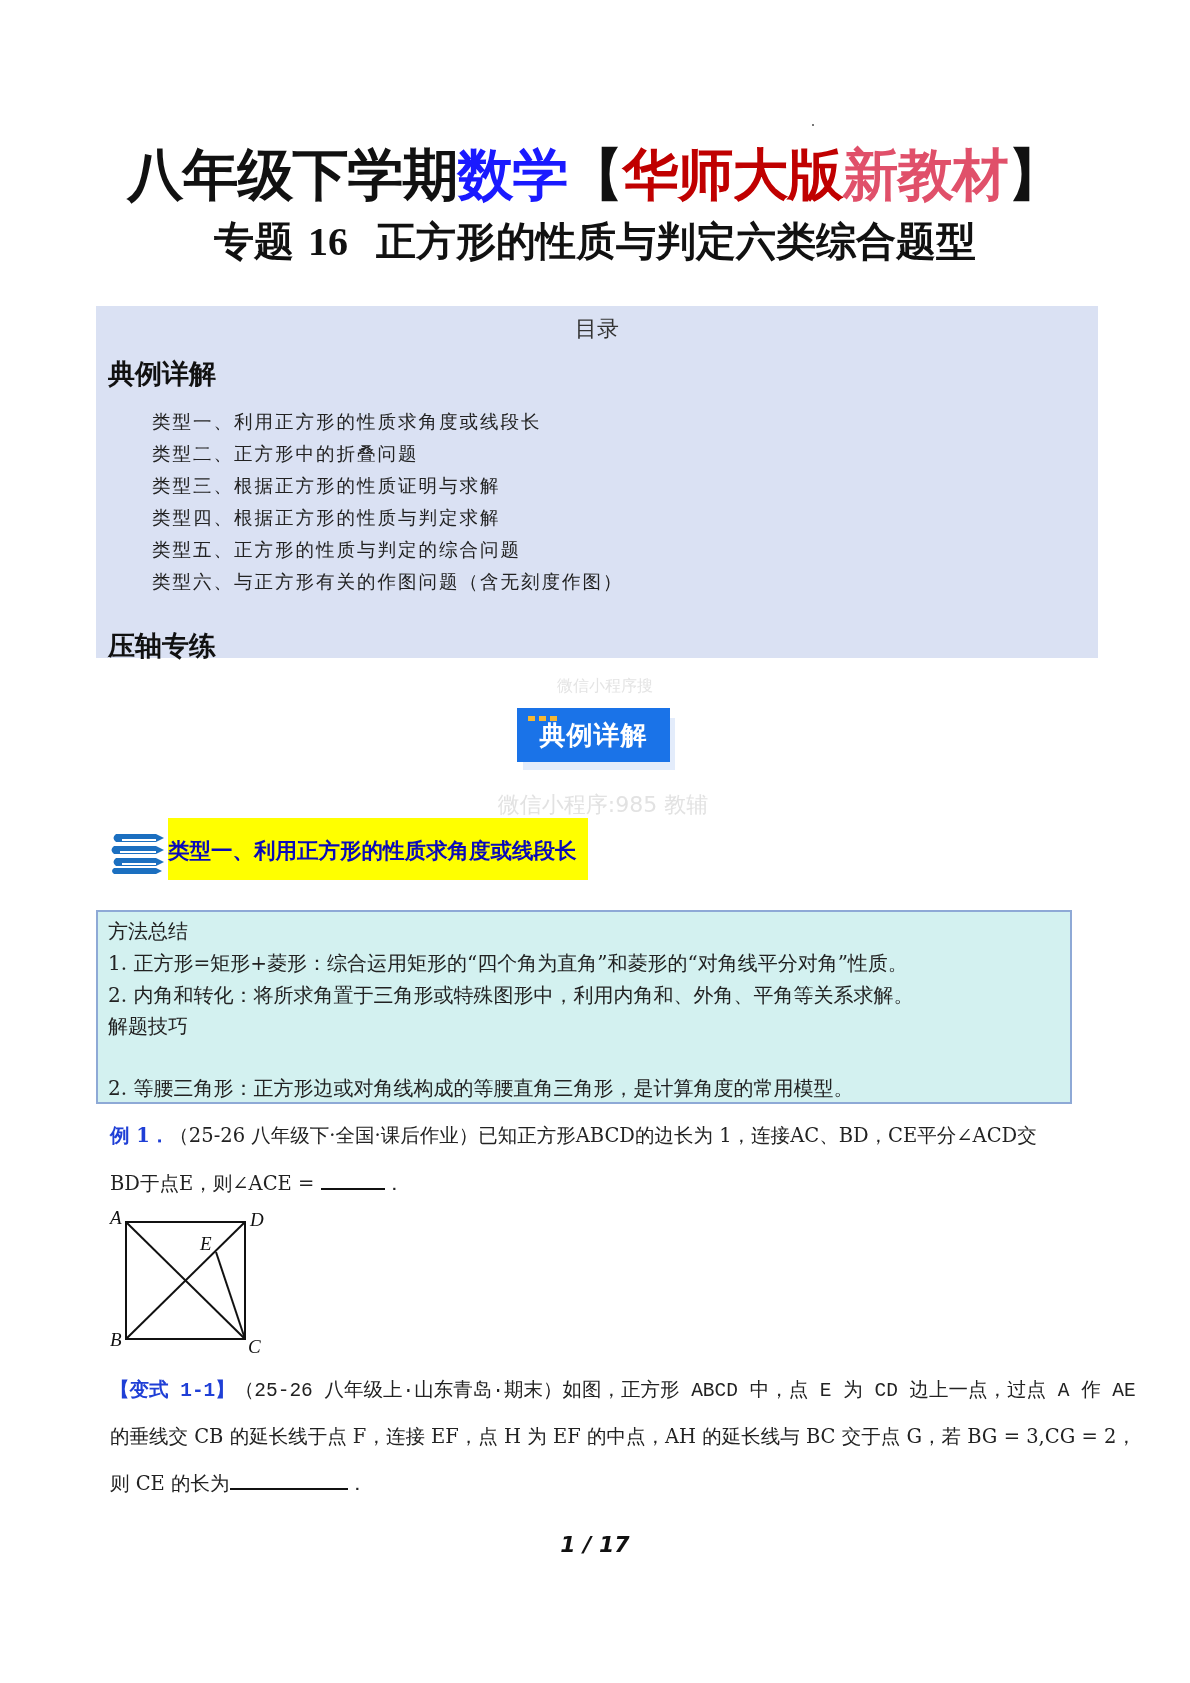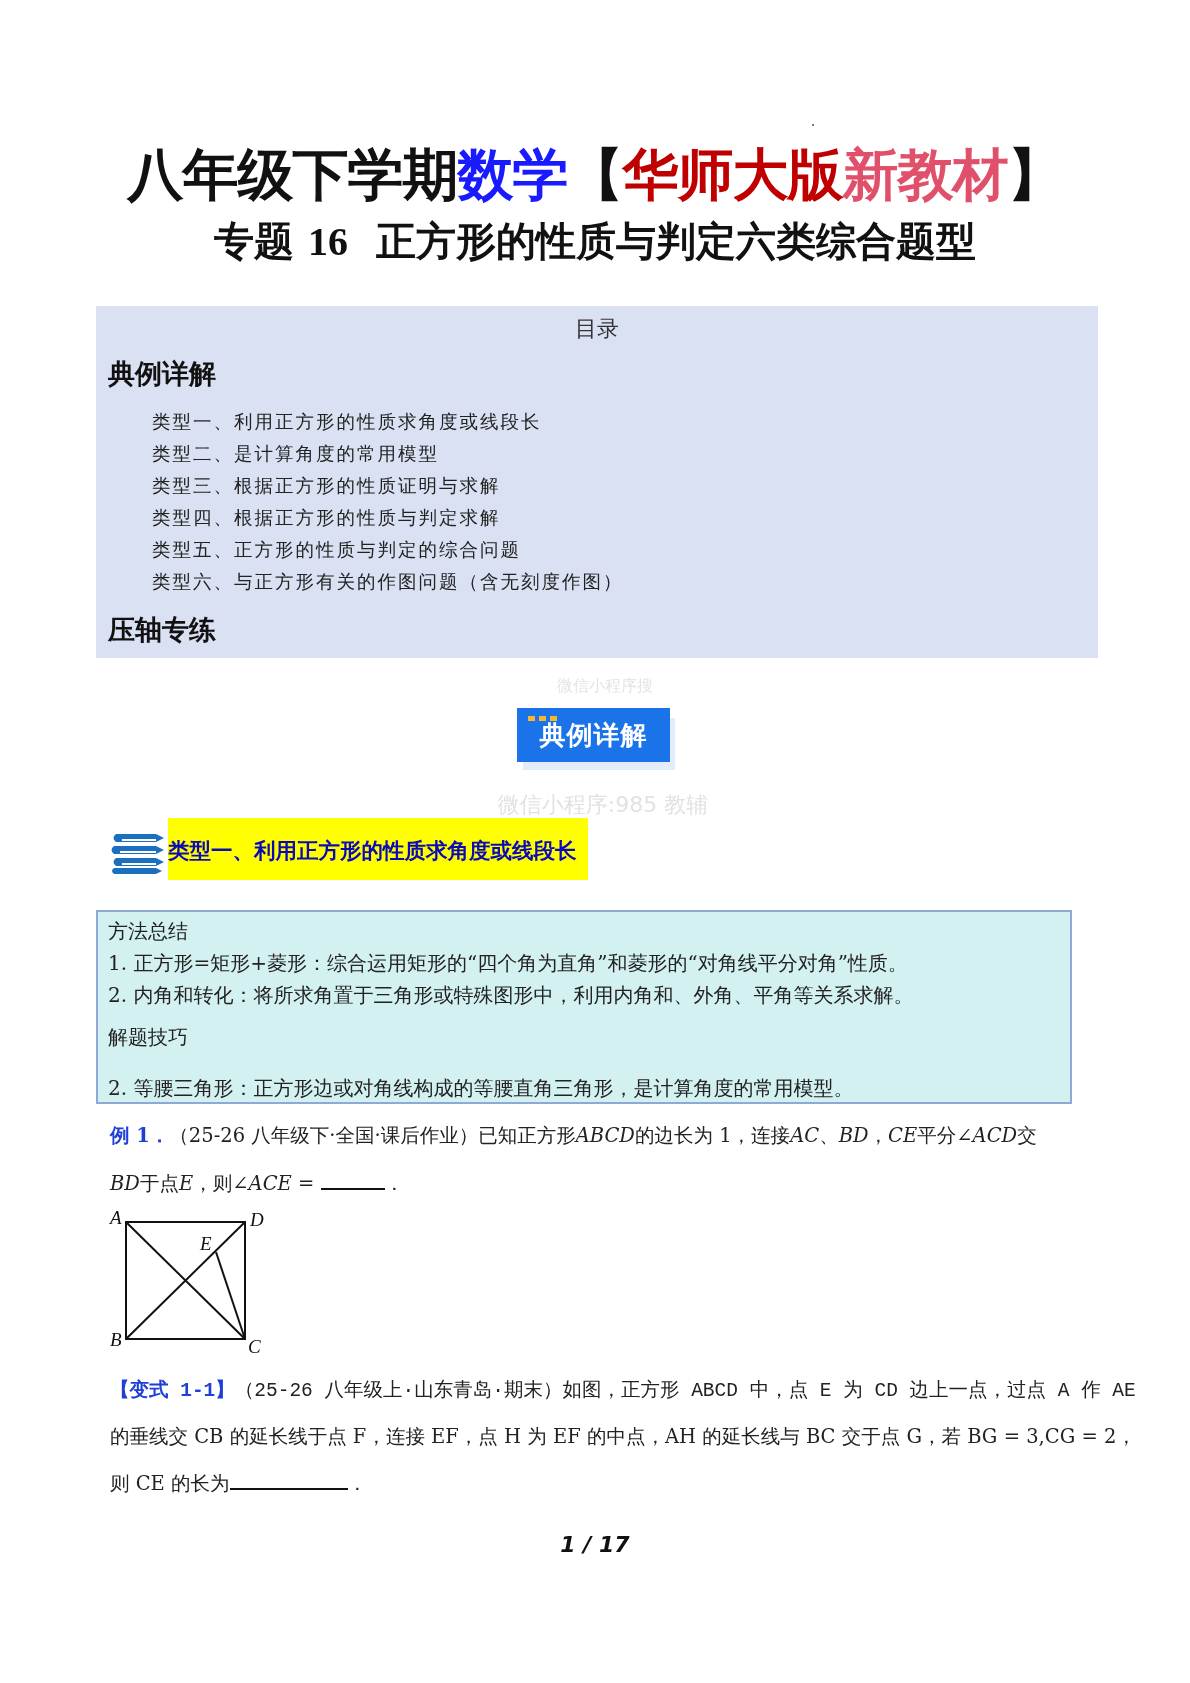--- a/index.html
+++ b/index.html
@@ -30,21 +30,21 @@
 
   .book{left:110px;top:830px;width:58px;height:48px;}
   .hl{left:168px;top:818px;width:420px;height:62px;background:#ffff00;}
   .hl-text{left:168px;top:836px;font-family:"DejaVu Sans","Liberation Sans",sans-serif;font-weight:bold;font-size:21.5px;color:#0a0ab8;white-space:nowrap;}
 
   .method{left:96px;top:910px;width:972px;height:190px;background:#d3f1f0;border:2px solid #8ea9d6;}
   .m-line{position:absolute;left:10px;font-size:20px;color:#222;white-space:nowrap;}
 
   .ex{left:110px;font-size:19.5px;color:#222;white-space:nowrap;}
   .ex .lbl{color:#1f3fd6;font-weight:bold;}
-  .ex .i{font-style:italic;}
+  .ex .i{}
   .blank{display:inline-block;border-bottom:2px solid #111;vertical-align:baseline;height:14px;}
 
   .fig{left:108px;top:1210px;width:190px;height:150px;}
 
   .pg{left:0;width:1190px;top:1532px;text-align:center;font-family:"DejaVu Sans","Liberation Sans",sans-serif;font-weight:bold;font-size:22px;color:#111;font-style:italic;}
 </style>
 </head>
 <body>
 
 <div class="abs dot"></div>
@@ -56,26 +56,26 @@
 <div class="abs title2">
   <span>专题</span>
   <span class="num">16</span>&nbsp;
   <span>正方形的性质与判定六类综合题型</span>
 </div>
 
 <div class="abs toc">
   <div class="toc-h">目录</div>
   <div class="toc-sec" style="top:50px;">典例详解</div>
   <div class="toc-item" style="top:103px;">类型一、利用正方形的性质求角度或线段长</div>
-  <div class="toc-item" style="top:135px;">类型二、是计算角度的常用模型</div>
+  <div class="toc-item" style="top:135px;">类型二、正方形中的折叠问题</div>
   <div class="toc-item" style="top:167px;">类型三、根据正方形的性质证明与求解</div>
   <div class="toc-item" style="top:199px;">类型四、根据正方形的性质与判定求解</div>
   <div class="toc-item" style="top:231px;">类型五、正方形的性质与判定的综合问题</div>
   <div class="toc-item" style="top:263px;">类型六、与正方形有关的作图问题（含无刻度作图）</div>
-  <div class="toc-sec" style="top:306px;">压轴专练</div>
+  <div class="toc-sec" style="top:322px;">压轴专练</div>
 </div>
 
 <div class="abs wm1">微信小程序搜</div>
 <div class="abs badge-shadow"></div>
 <div class="abs badge">典例详解</div>
 <div class="abs badge-dots"><span></span><span></span><span></span></div>
 <div class="abs wm2">微信小程序:985 教辅</div>
 
 <div class="abs hl"></div>
 <svg class="abs book" viewBox="0 0 58 48">
@@ -90,21 +90,21 @@
     <rect x="10" y="21" width="36" height="2"></rect>
     <rect x="12" y="33" width="34" height="2"></rect>
   </g>
 </svg>
 <div class="abs hl-text">类型一、利用正方形的性质求角度或线段长</div>
 
 <div class="abs method">
   <div class="m-line" style="top:6px;">方法总结</div>
   <div class="m-line" style="top:38px;">1.  正方形=矩形+菱形：综合运用矩形的“四个角为直角”和菱形的“对角线平分对角”性质。</div>
   <div class="m-line" style="top:70px;">2.  内角和转化：将所求角置于三角形或特殊图形中，利用内角和、外角、平角等关系求解。</div>
-  <div class="m-line" style="top:101px;margin-top:11px;">解题技巧</div>
+  <div class="m-line" style="top:101px;">解题技巧</div>
   <div class="m-line" style="top:163px;">2.  等腰三角形：正方形边或对角线构成的等腰直角三角形，是计算角度的常用模型。</div>
 </div>
 
 <div class="abs ex" style="top:1122px;">
   <span class="lbl">例 1．</span><span>（25-26 八年级下·全国·课后作业）</span><span>已知正方形</span><span class="i">ABCD</span><span>的边长为 1，连接</span><span class="i">AC</span><span>、</span><span class="i">BD</span><span>，</span><span class="i">CE</span><span>平分</span><span class="i">∠ACD</span><span>交</span>
 </div>
 <div class="abs ex" style="top:1170px;">
   <span class="i">BD</span><span>于点</span><span class="i">E</span><span>，则</span><span class="i">∠ACE =</span>&nbsp;<span class="blank" style="width:64px;"></span><span>．</span>
 </div>
 

